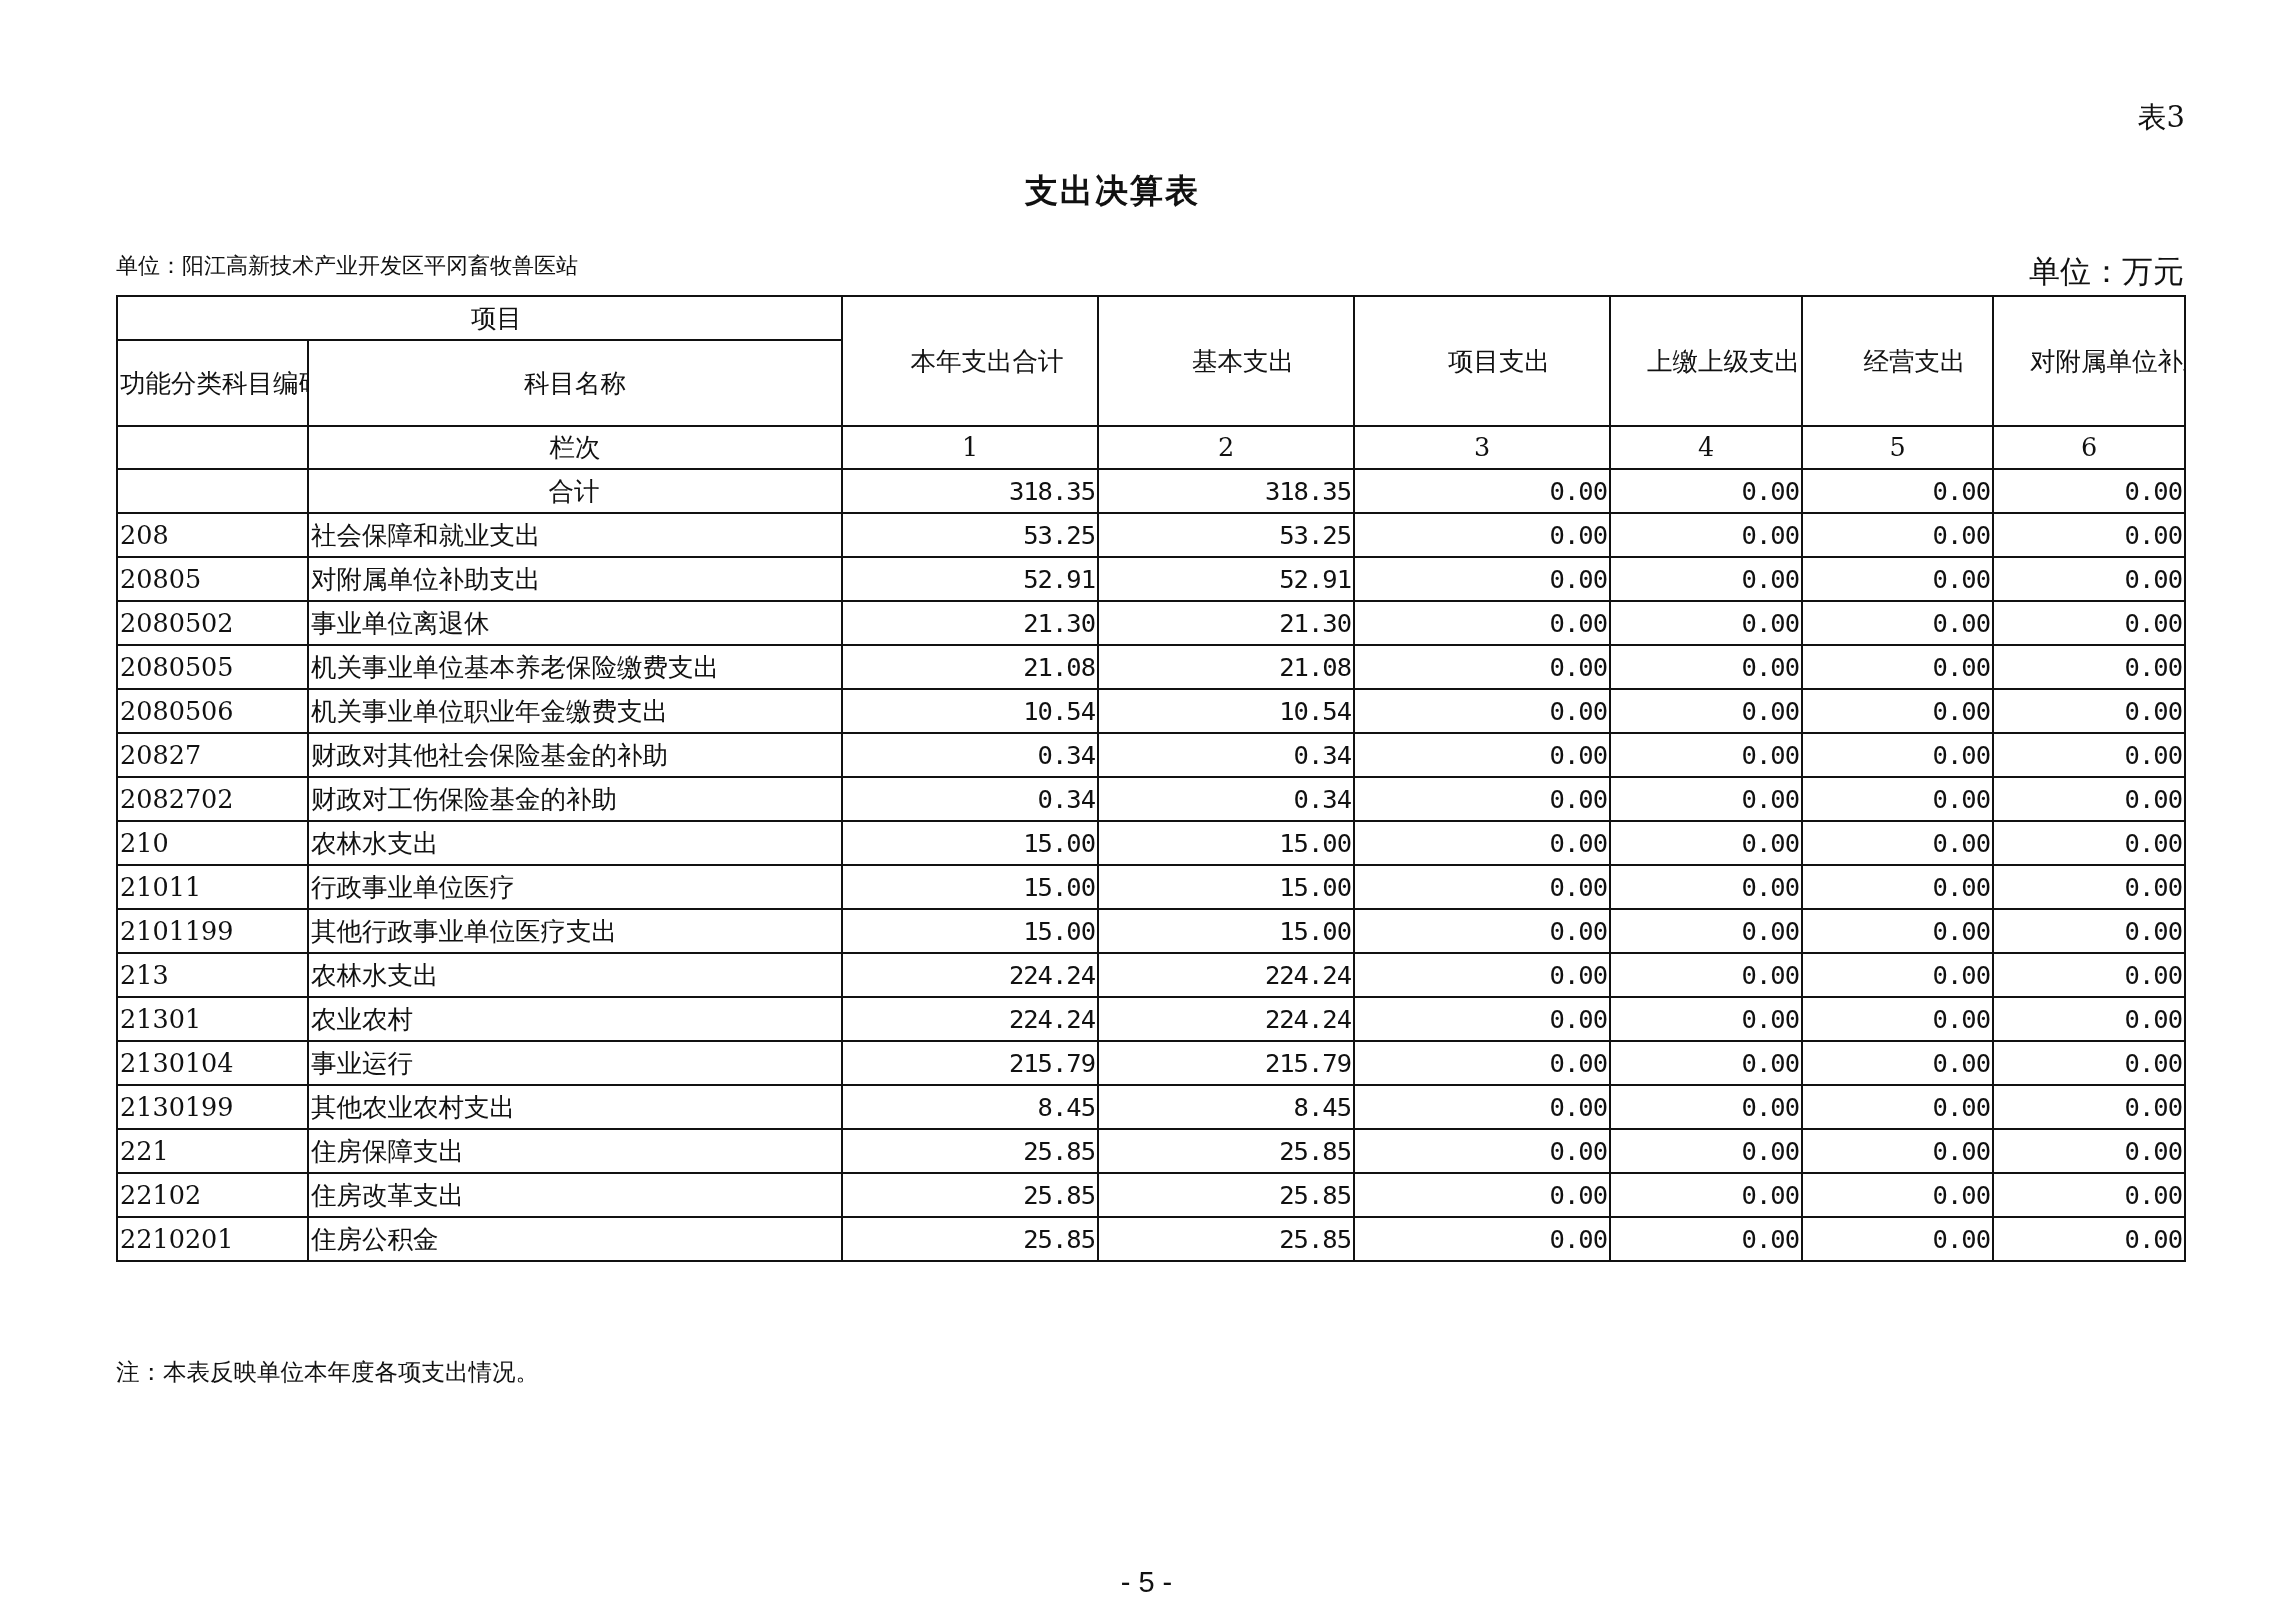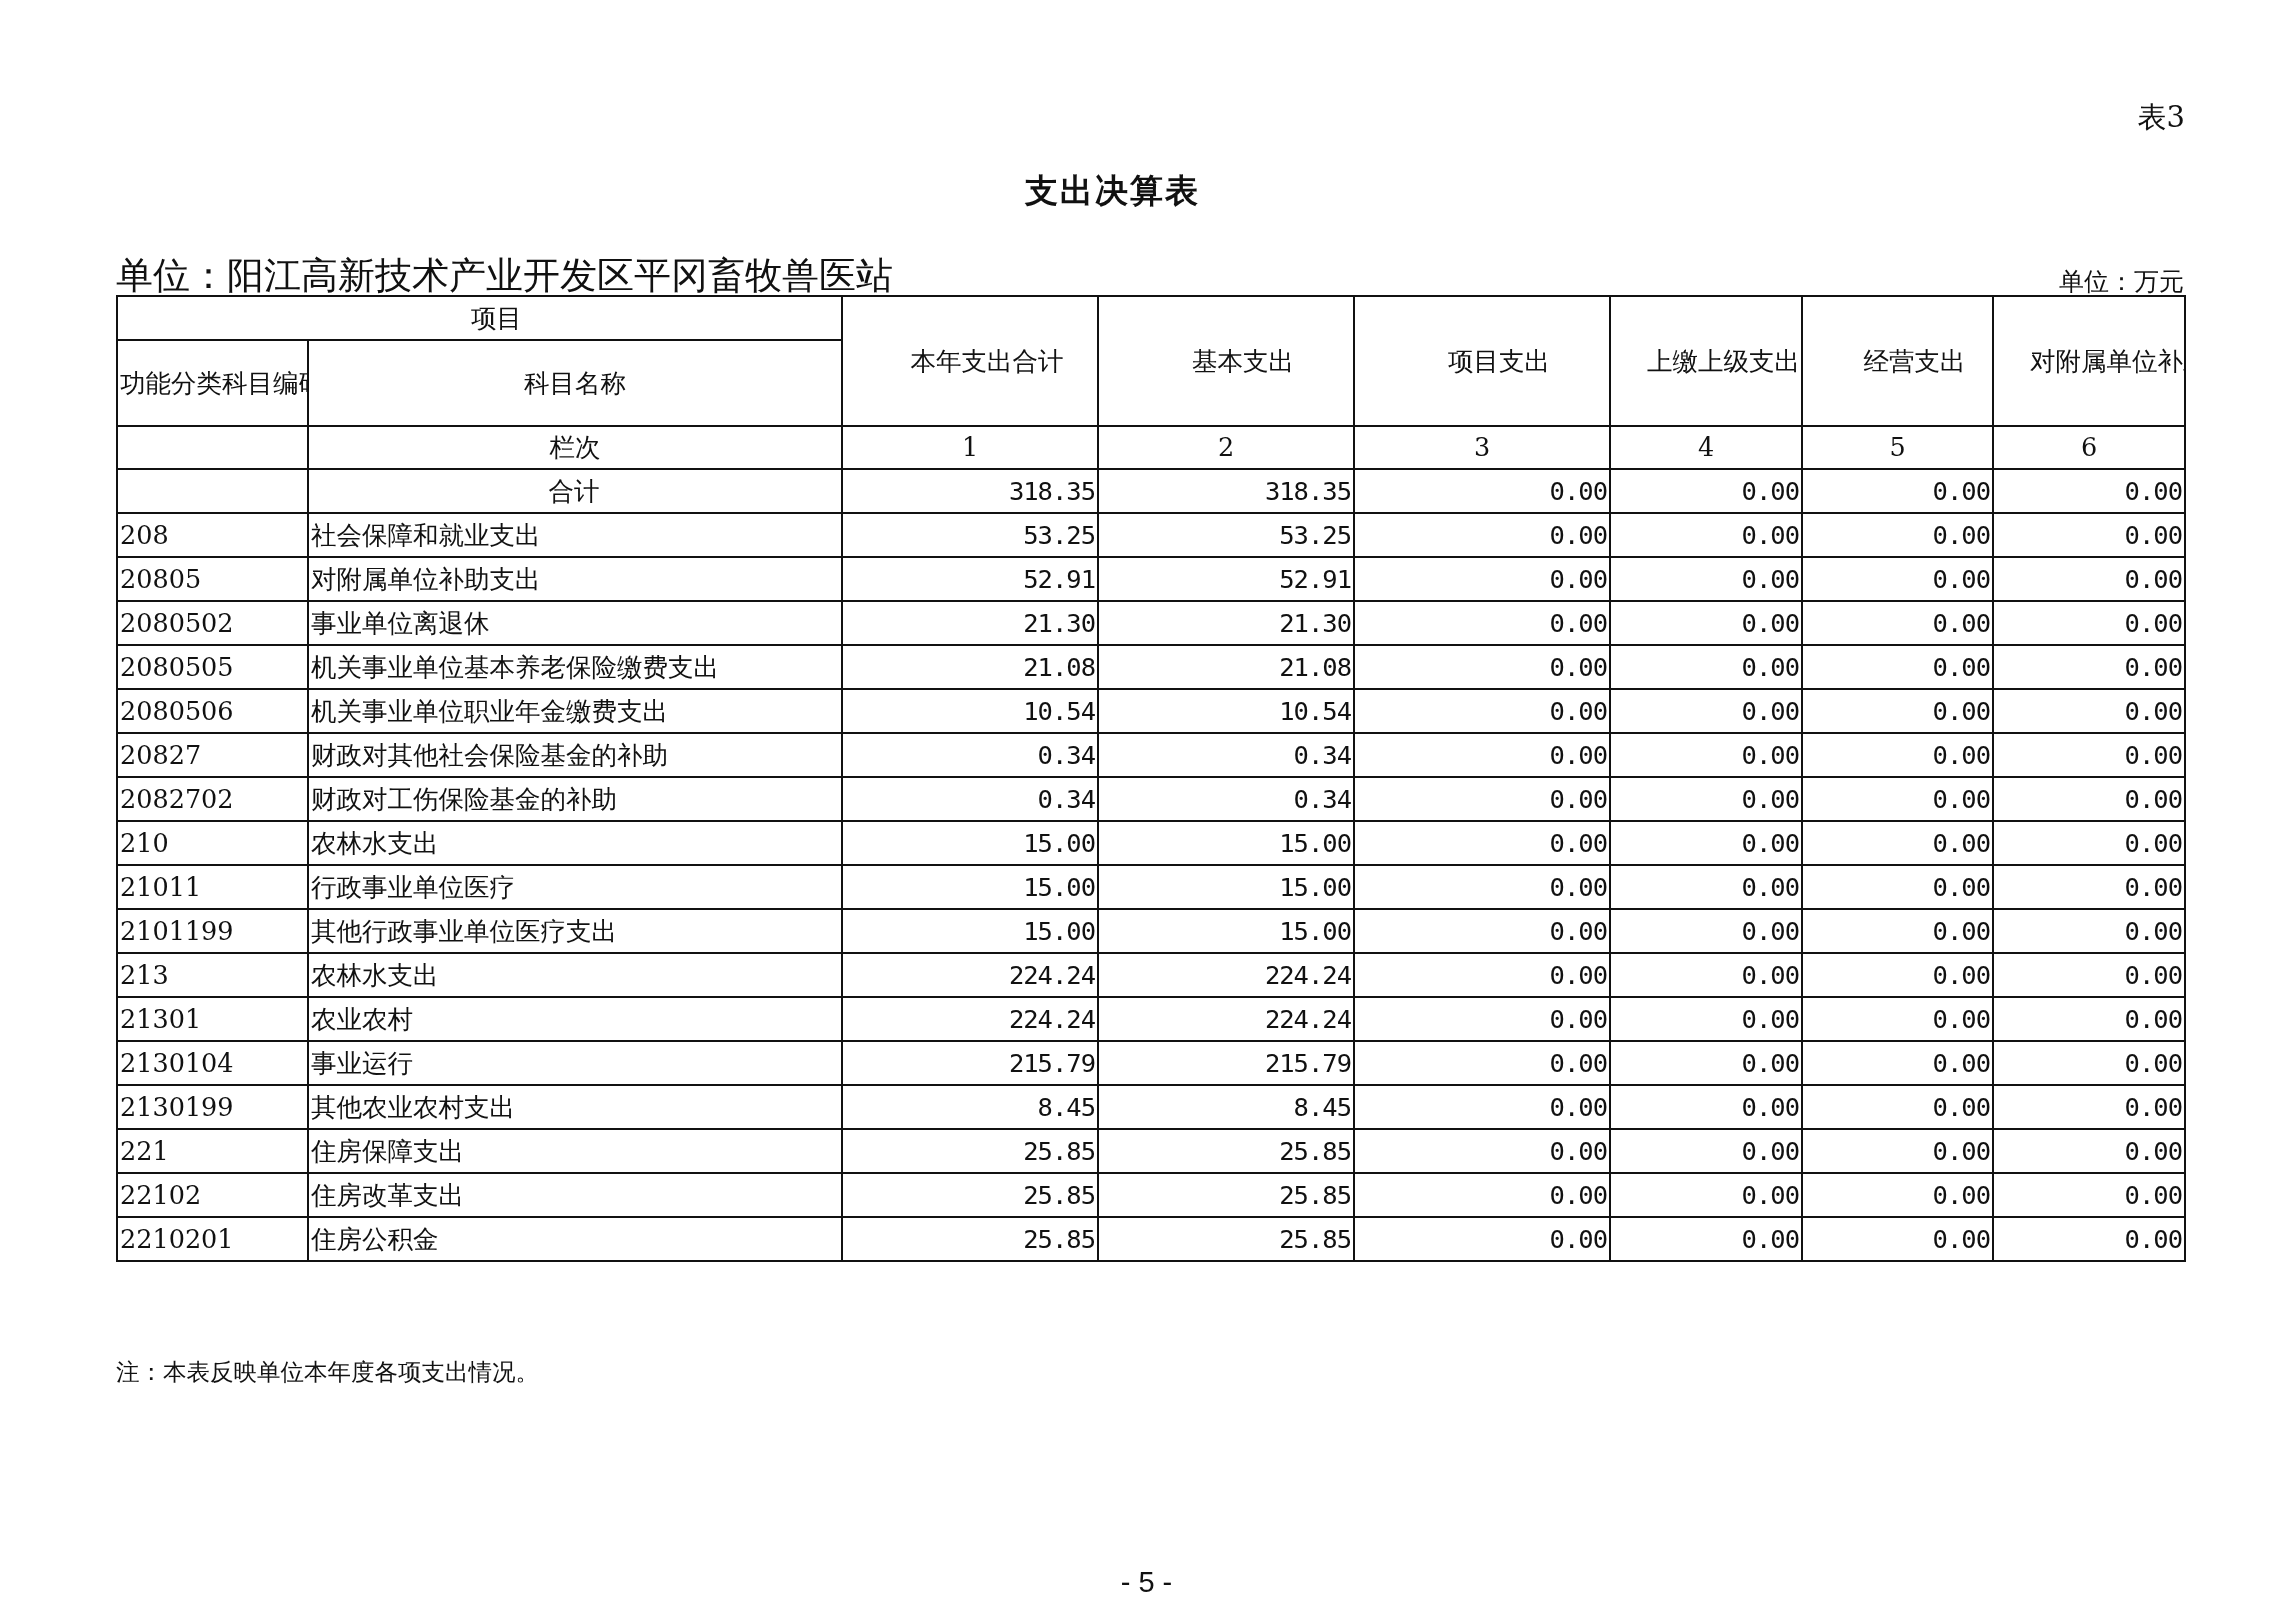--- a/index.html
+++ b/index.html
@@ -9,24 +9,24 @@
   }
   .table-no {
     position: absolute; right: 108px; top: 98px; font-size: 29px;
   }
   .doc-title {
     position: absolute; left: 0; width: 2225px; top: 169px; text-align: center;
     font-family: "DejaVu Sans", "Liberation Sans", sans-serif;
     font-weight: bold; font-size: 33px; letter-spacing: 2px;
   }
   .unit-org {
-    position: absolute; left: 116px; top: 251px; font-size: 37px;
+    position: absolute; left: 116px; top: 251px; font-size: 22px;
   }
   .unit-currency {
-    position: absolute; right: 109px; top: 251px; font-size: 25px; margin-top: 14px;
+    position: absolute; right: 109px; top: 251px; font-size: 31px;
   }
   table.report {
     position: absolute; left: 116px; top: 295px;
     border-collapse: collapse; table-layout: fixed;
     width: 2068px;
   }
   table.report td, table.report th {
     border: 2px solid #111; padding: 0 2px; font-weight: normal;
     font-size: 25.5px; line-height: 1.1;
     overflow: hidden; white-space: nowrap;

